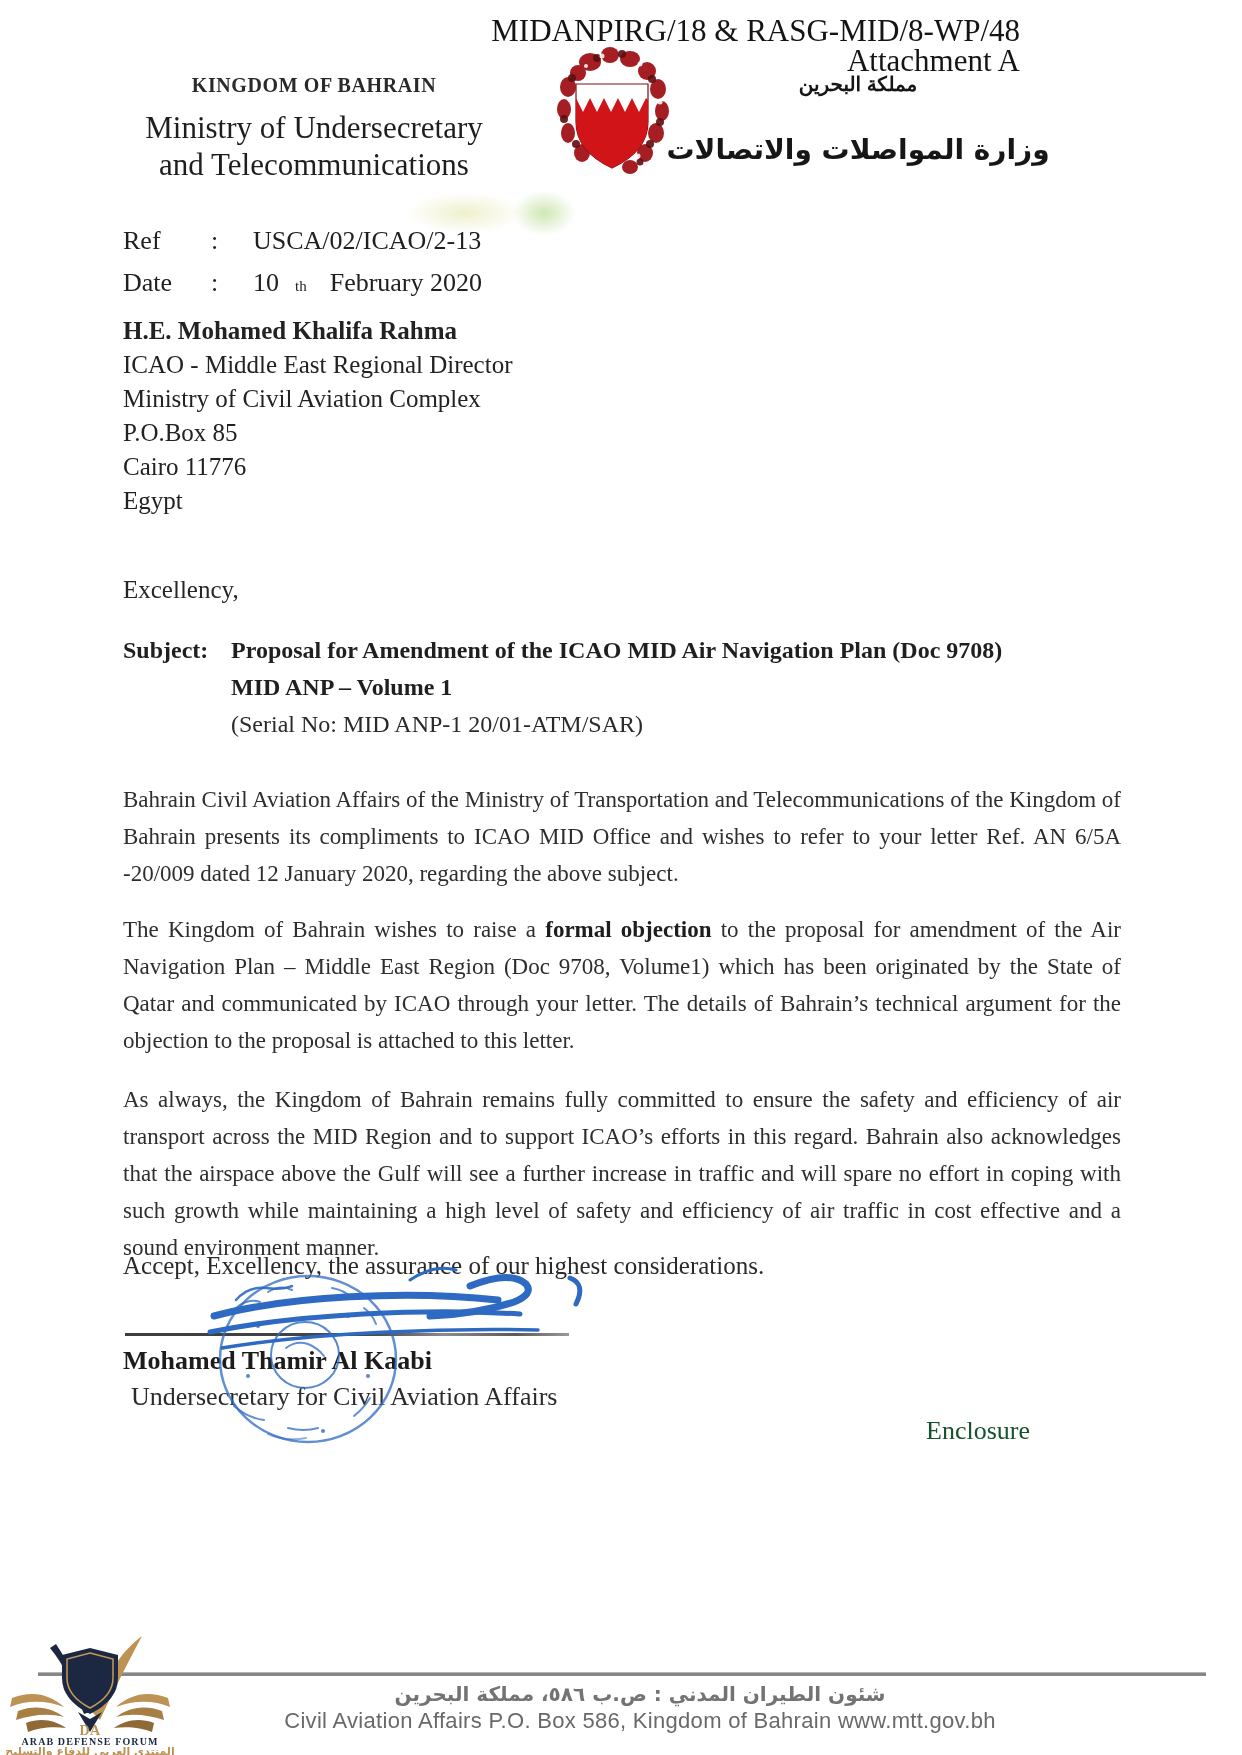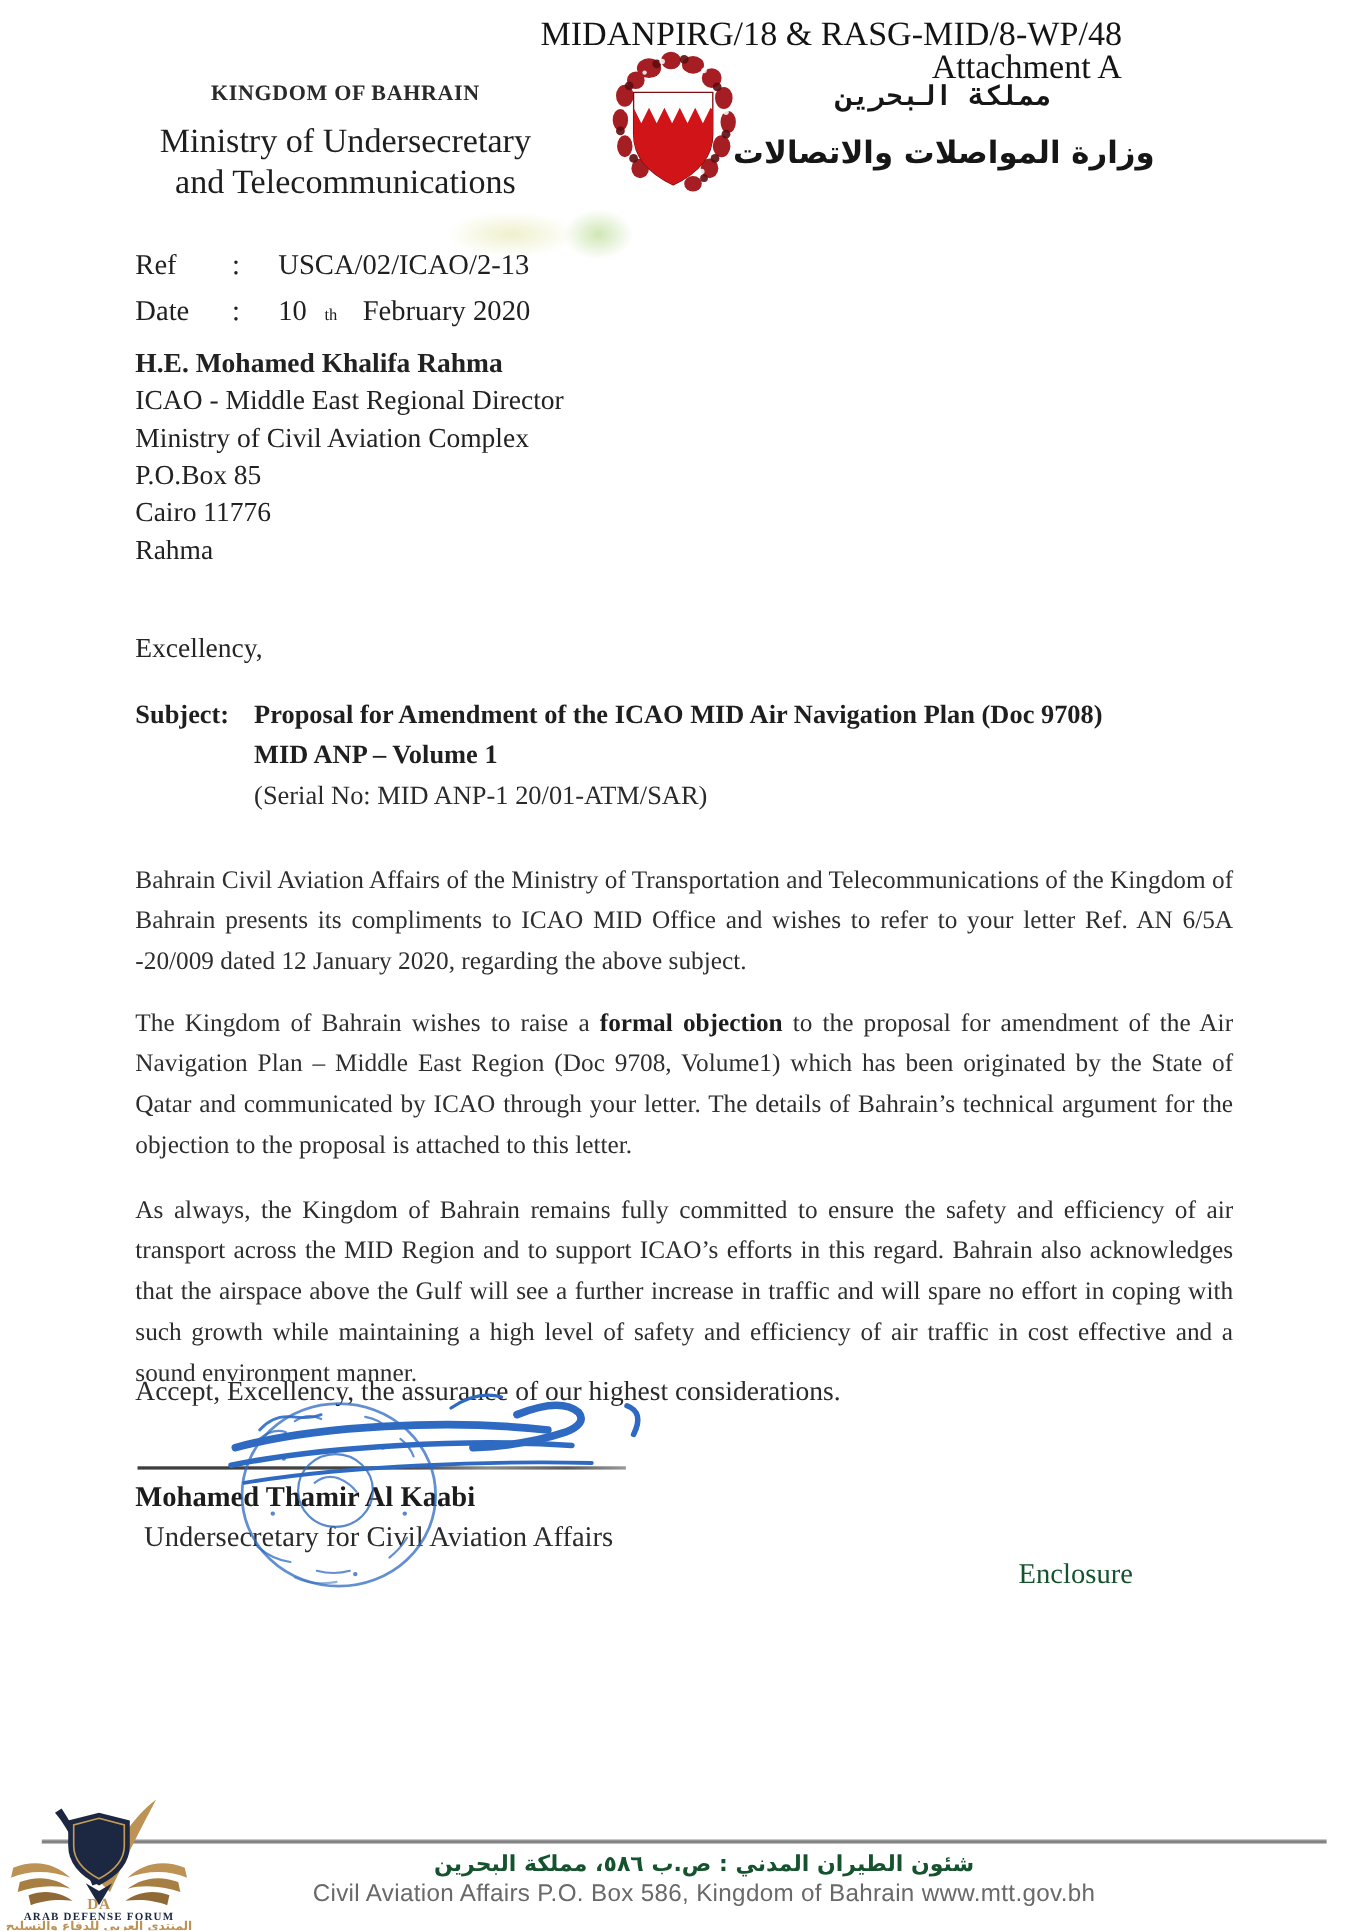--- a/index.html
+++ b/index.html
@@ -12,21 +12,21 @@
   
   .doc-ref{position:absolute;top:16px;right:222px;text-align:right;
     font-size:31px;line-height:30px;color:#141414;}
 
   
   .header-left{position:absolute;top:74px;left:128px;width:372px;text-align:center;}
   .kingdom{font-size:20px;font-weight:700;letter-spacing:.6px;color:#2a2a2a;margin-bottom:12px;}
   .ministry{font-size:31px;line-height:37px;color:#1e1e1e;}
   .emblem{position:absolute;left:552px;top:44px;width:120px;height:136px;}
   .header-right{position:absolute;top:72px;left:640px;width:436px;text-align:center;color:#161616;}
-  .ar-kingdom{font-family:Liberation Mono, monospace;font-weight:700;font-size:25px;margin-bottom:2px;}
+  .ar-kingdom{font-family:Liberation Sans, sans-serif;font-weight:700;font-size:20px;margin-bottom:20px;}
   .ar-ministry{font-family:"DejaVu Sans",sans-serif;font-weight:700;font-size:28px;line-height:68px;}
 
   
   .smudge-a{position:absolute;left:406px;top:192px;width:118px;height:42px;border-radius:50%;
     background:radial-gradient(ellipse at center, rgba(214,218,130,.40), rgba(214,218,130,0) 70%);}
   .smudge-b{position:absolute;left:512px;top:190px;width:64px;height:46px;border-radius:50%;
     background:radial-gradient(ellipse at center, rgba(150,200,90,.45), rgba(150,200,90,0) 70%);}
 
   
   .meta{position:absolute;left:123px;top:226px;font-size:26px;color:#202020;}
@@ -62,21 +62,21 @@
     background:linear-gradient(90deg,#3d3d3d 0%,#474747 55%,#8b8b8b 72%,#5a5a5a 88%,#9a9a9a 100%);}
   .sig-name{position:absolute;left:123px;top:1346px;font-size:26px;font-weight:700;color:#1c1c1c;}
   .sig-title{position:absolute;left:131px;top:1382px;font-size:26px;color:#2b2b2b;}
   .signature-svg{position:absolute;left:118px;top:1256px;width:500px;height:195px;z-index:5;pointer-events:none;}
   .enclosure{position:absolute;left:926px;top:1416px;font-size:26px;color:#14532d;}
 
   
   .footer-line{position:absolute;left:38px;top:1672px;width:1168px;height:4px;
     background:linear-gradient(180deg,#c9c9c9 0%,#7c7c7c 45%,#8f8f8f 100%);}
   .footer-ar{position:absolute;left:90px;top:1682px;width:1100px;text-align:center;direction:rtl;
-    font-family:"DejaVu Sans",sans-serif;font-weight:700;font-size:20px;color:#14532d;}
+    font-family:"DejaVu Sans",sans-serif;font-weight:700;font-size:20px;color:#737373;}
   .footer-en{position:absolute;left:90px;top:1708px;width:1100px;text-align:center;
     font-family:"Liberation Sans",sans-serif;font-size:22px;letter-spacing:.3px;color:#696969;}
   .watermark{position:absolute;left:4px;top:1634px;width:172px;height:121px;z-index:6;}
   .wm-name{font-family:"Liberation Serif",serif;font-weight:700;font-size:10px;letter-spacing:1.1px;}
   .wm-ar{font-family:"DejaVu Sans",sans-serif;font-weight:700;font-size:11px;}
   .wm-da{font-family:"Liberation Serif",serif;font-weight:700;font-size:14px;letter-spacing:.5px;}
 </style>
 </head>
 <body data-name="scanned-letter-page">
 
@@ -153,21 +153,21 @@
       <span class="date-rest" data-name="date-month-year">February 2020</span>
   </div>
 </div>
 
 <div class="recipient" data-name="recipient-address">
   <div class="recipient-name" data-name="recipient-name">H.E. Mohamed Khalifa Rahma</div>
   <div data-name="recipient-line">ICAO - Middle East Regional Director</div>
   <div data-name="recipient-line">Ministry of Civil Aviation Complex</div>
   <div data-name="recipient-line">P.O.Box 85</div>
   <div data-name="recipient-line">Cairo 11776</div>
-  <div data-name="recipient-line">Rahma</div>
+  <div data-name="recipient-line">Egypt</div>
 </div>
 
 <div class="salutation" data-name="salutation">Excellency,</div>
 
 <div class="subject" data-name="subject-block">
   <span class="subject-label" data-name="subject-label">Subject:</span>
   <span data-name="subject-content">
     <div data-name="subject-line1">Proposal for Amendment of the ICAO MID Air Navigation Plan (Doc 9708)</div>
     <div data-name="subject-line2">MID ANP – Volume 1</div>
     <div class="subject-serial" data-name="subject-serial">(Serial No: MID ANP-1 20/01-ATM/SAR)</div>

